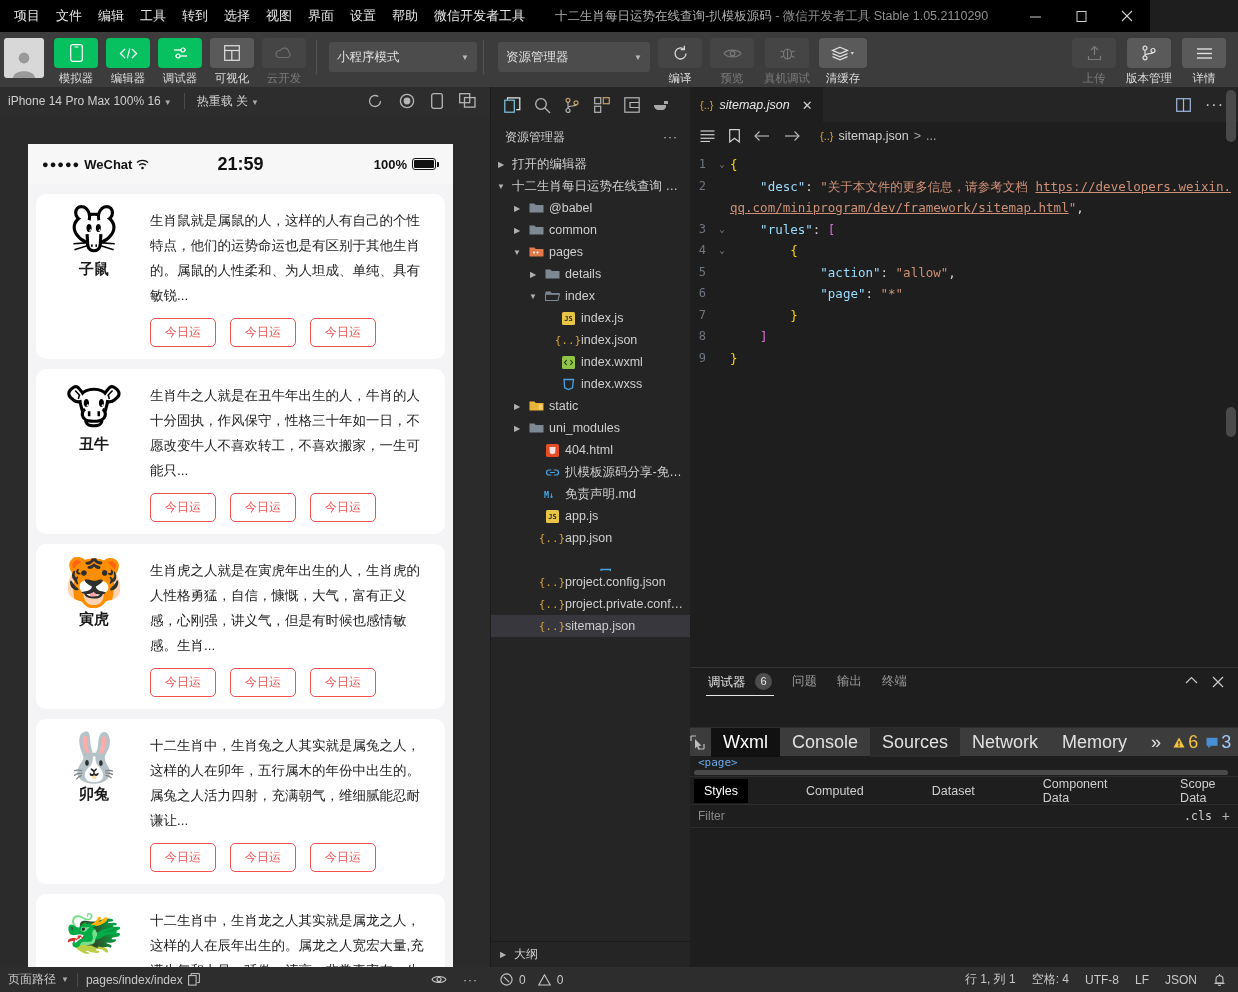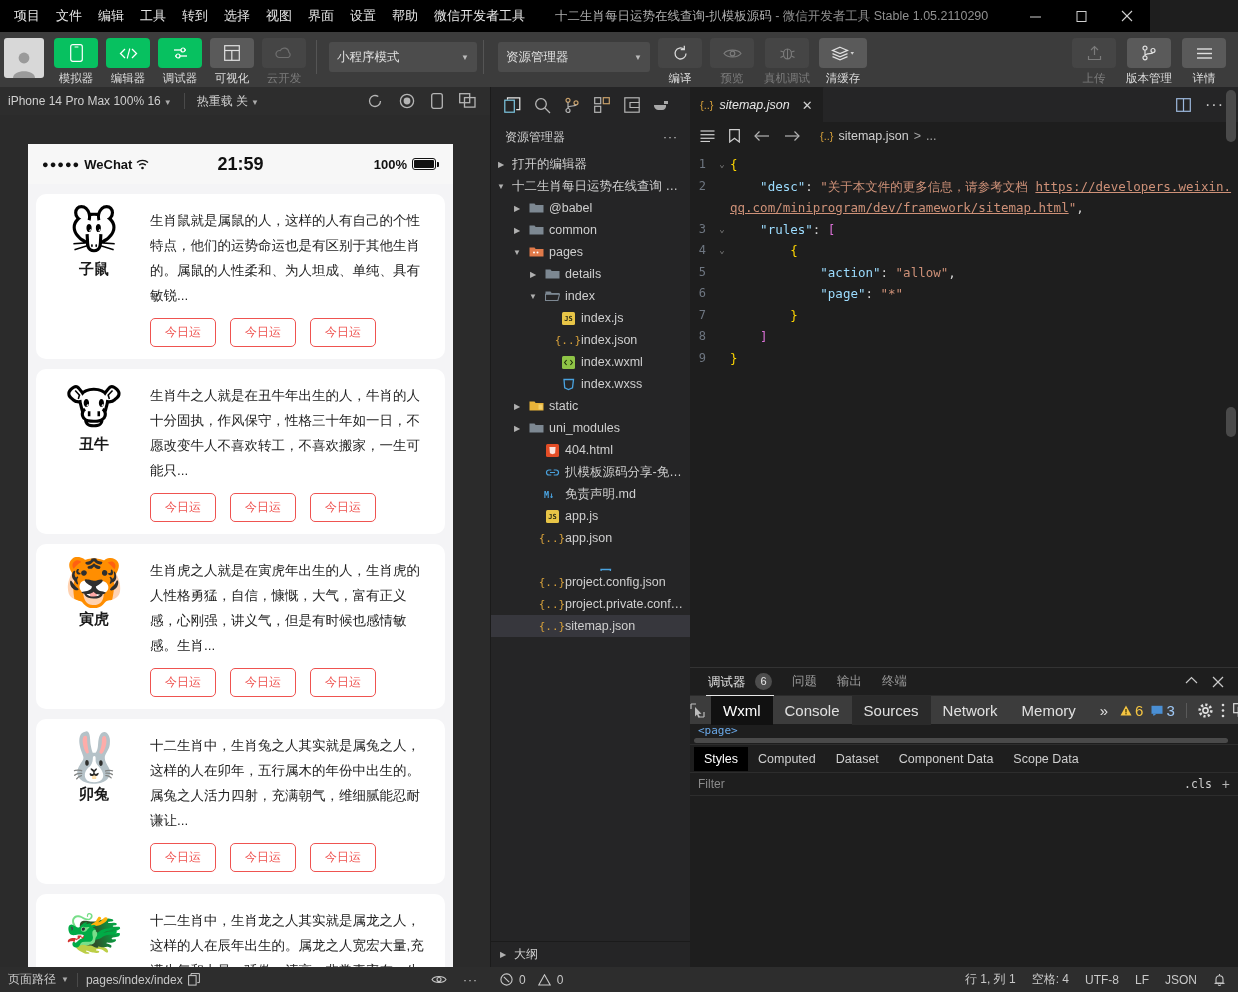--- a/index.html
+++ b/index.html
@@ -215,38 +215,38 @@
   .dbg-tab.active::after { content:''; position:absolute; left:8px; right:8px; bottom:-2px; height:1.5px; background:#e7e7e7; }
   .badge-count {
     display:inline-flex; align-items:center; justify-content:center;
     min-width:17px; height:17px; border-radius:9px; background:#4d4d4d;
     color:#e7e7e7; font-size:11px; padding:0 5px; margin-left:6px;
   }
   .dbg-right { margin-left:auto; display:flex; gap:14px; padding-right:6px; color:#c9c9c9; }
 
   .devtools-bar {
     height:29px; background:#3c3c3c; display:flex; align-items:center;
-    font-size:15px; color:#e0e0e0; border-top:1px solid #2b2b2b;
+    font-size:18px; color:#e0e0e0; border-top:1px solid #2b2b2b;margin-top:32px;
   }
   .dt-pick { width:28px; display:flex; align-items:center; justify-content:center; color:#bdbdbd; }
   .dt-sep { width:1px; height:15px; background:#5a5a5a; margin:0 3px; }
   .dt-tab { padding:6px 12px; height:29px; display:flex; align-items:center; }
   .dt-tab.active { background:#111; color:#fff; }
   .dt-tab.semi { background:#2a2a2a; }
   .dt-right { margin-left:auto; display:flex; align-items:center; gap:8px; padding-right:8px; }
   .warn { color:#f5c542; display:flex; align-items:center; gap:3px; }
   .info-b { color:#9fc8f5; display:flex; align-items:center; gap:3px; }
 
   .wxml-preview { height:14px; background:#1e1e1e; font-family:"DejaVu Sans Mono",monospace; font-size:11px; color:#6aa9e9; padding-left:8px; overflow:hidden; }
   .wxml-scroll { height:6px; background:#1e1e1e; position:relative; }
   .wxml-scroll i { position:absolute; left:4px; top:0; width:534px; height:5px; background:#4a4a4a; border-radius:3px; }
 
   .styles-tabs {
     height:28px; background:#1e1e1e; display:flex; align-items:center; font-size:12.5px; color:#cfcfcf;
-    border-top:1px solid #2d2d2d; padding-left:4px;
+    border-top:1px solid #2d2d2d; padding-left:4px;gap:48px;
   }
   .st-tab { padding:5px 10px; }
   .st-tab.active { background:#000; color:#fff; }
   .filter-row {
     height:24px; background:#1e1e1e; display:flex; align-items:center;
     border-top:1px solid #2d2d2d; border-bottom:1px solid #2d2d2d;
     font-size:12px; color:#8a8a8a; padding-left:8px;
   }
   .filter-row .cls { margin-left:auto; color:#d0d0d0; font-family:"DejaVu Sans Mono",monospace; font-size:11.5px; padding-right:10px; }
   .filter-row .plus { color:#b5b5b5; padding-right:8px; font-size:14px; }

